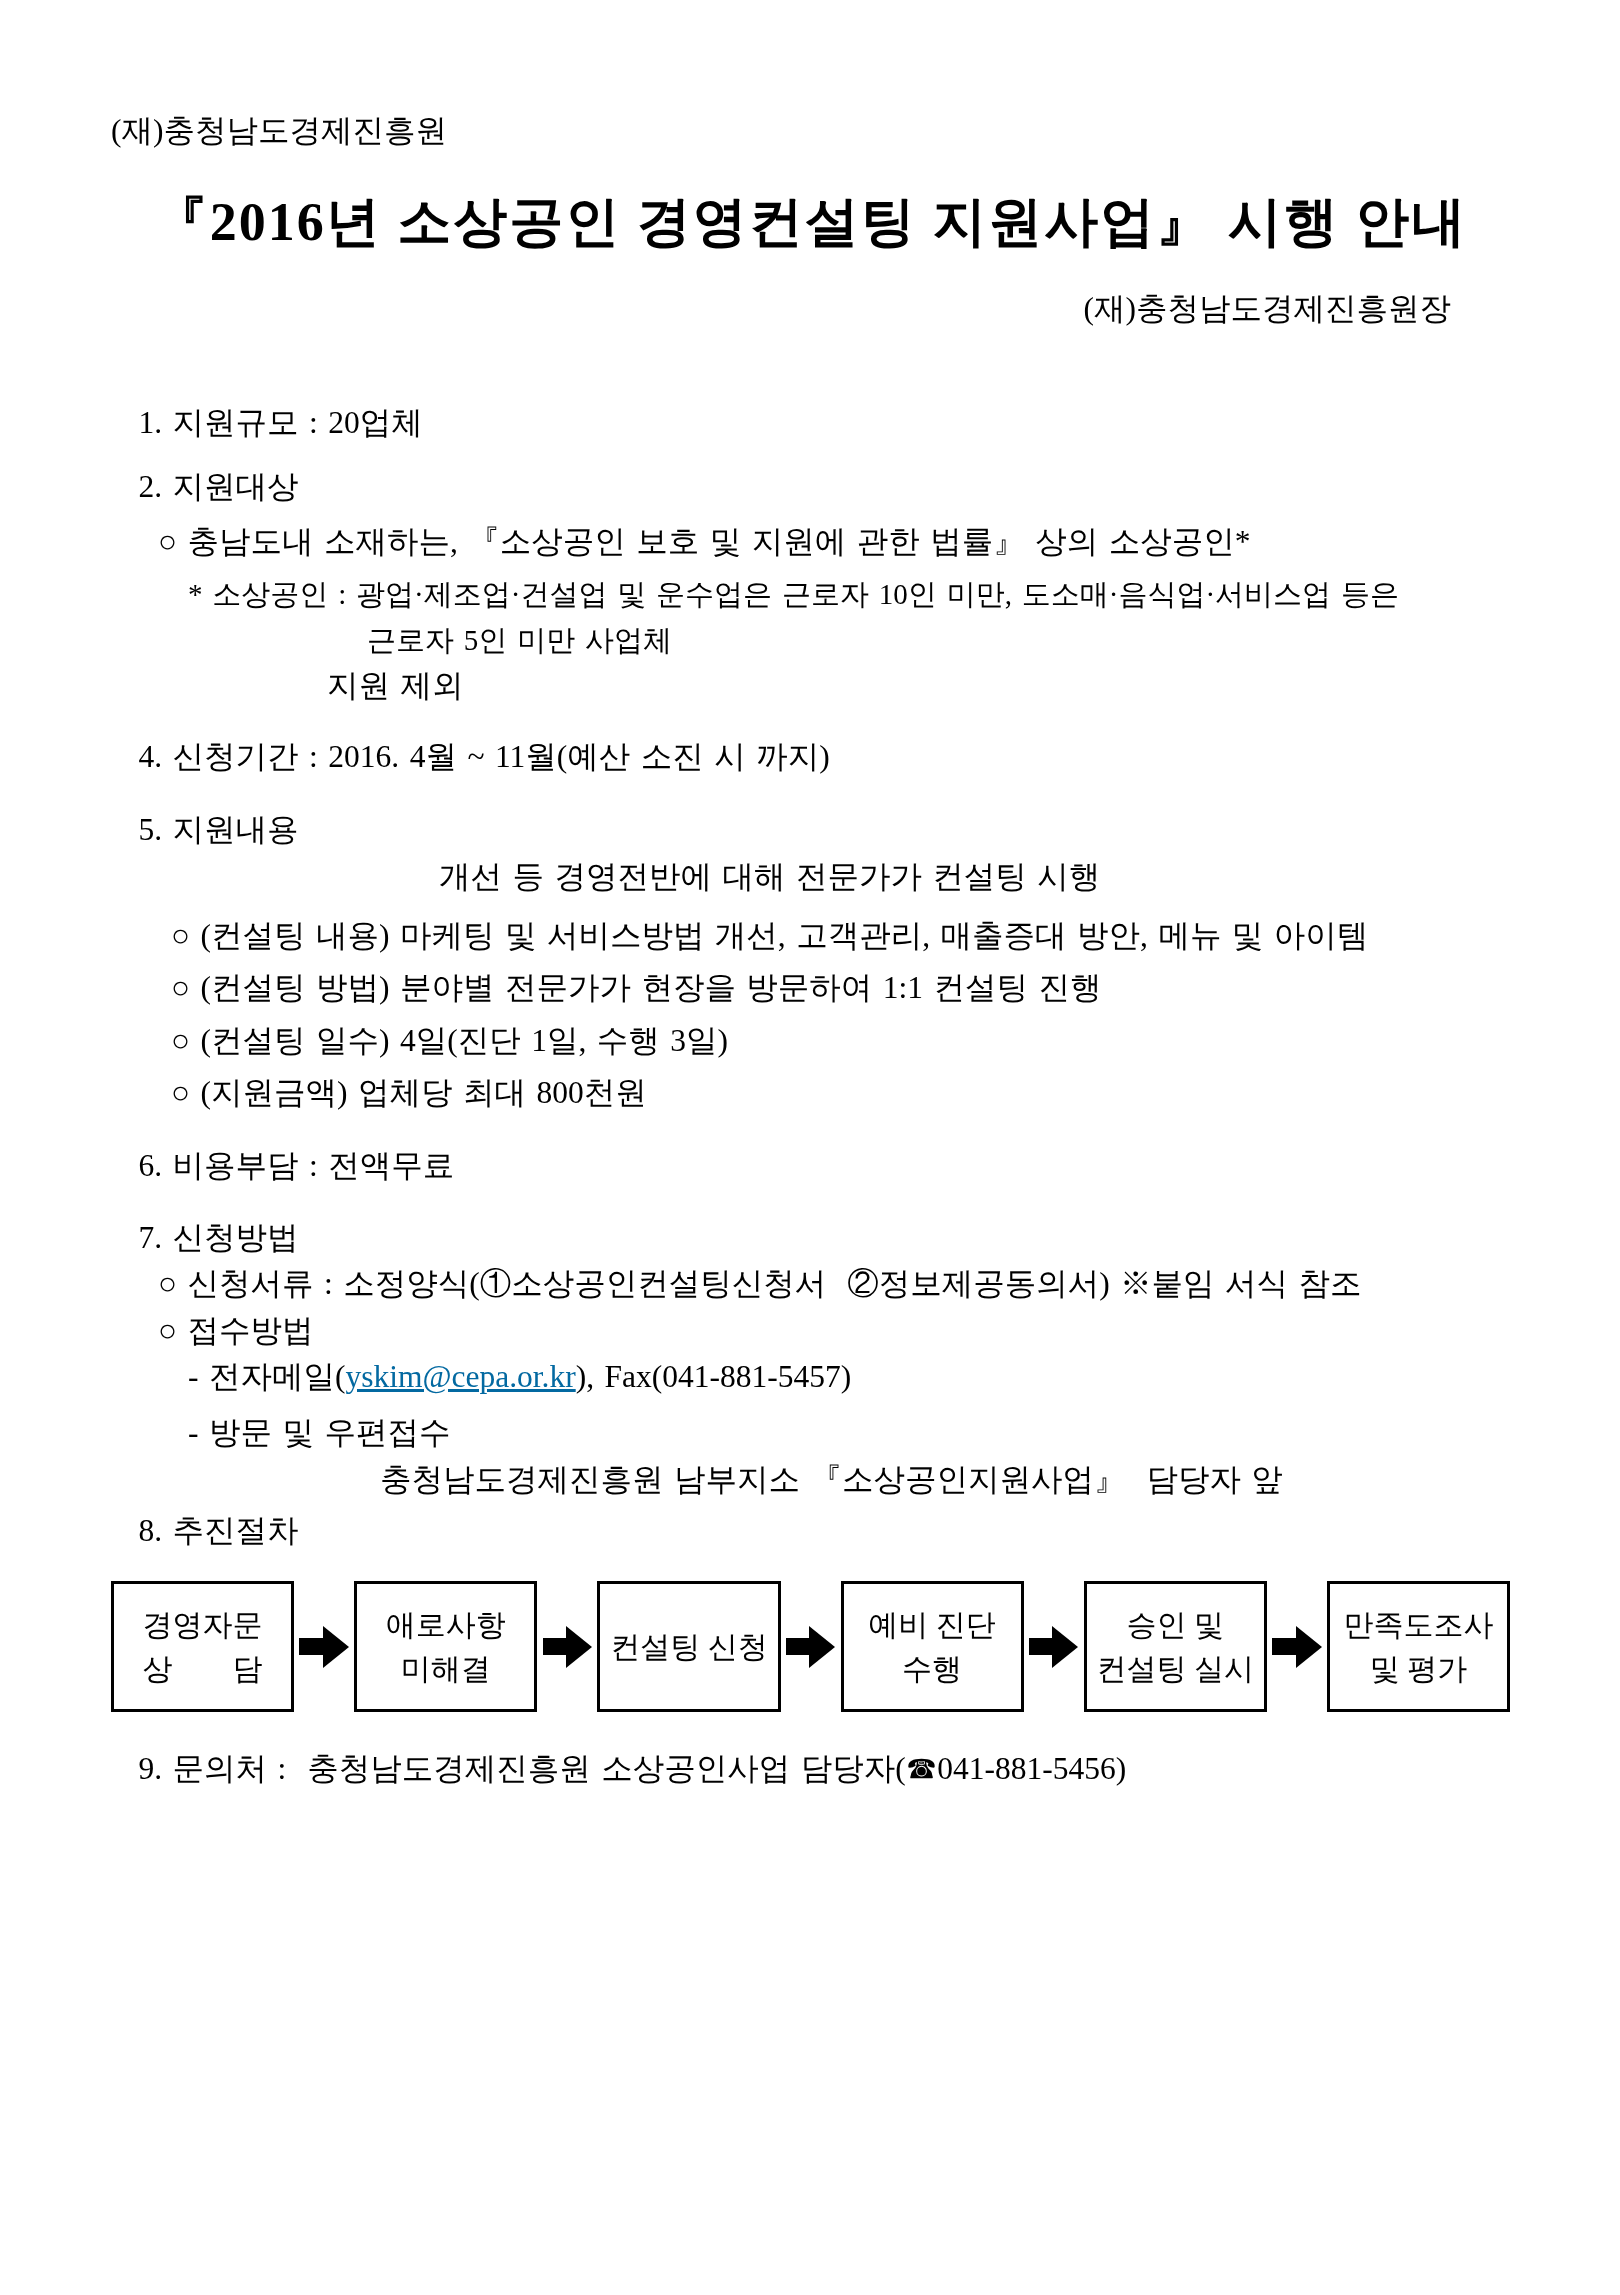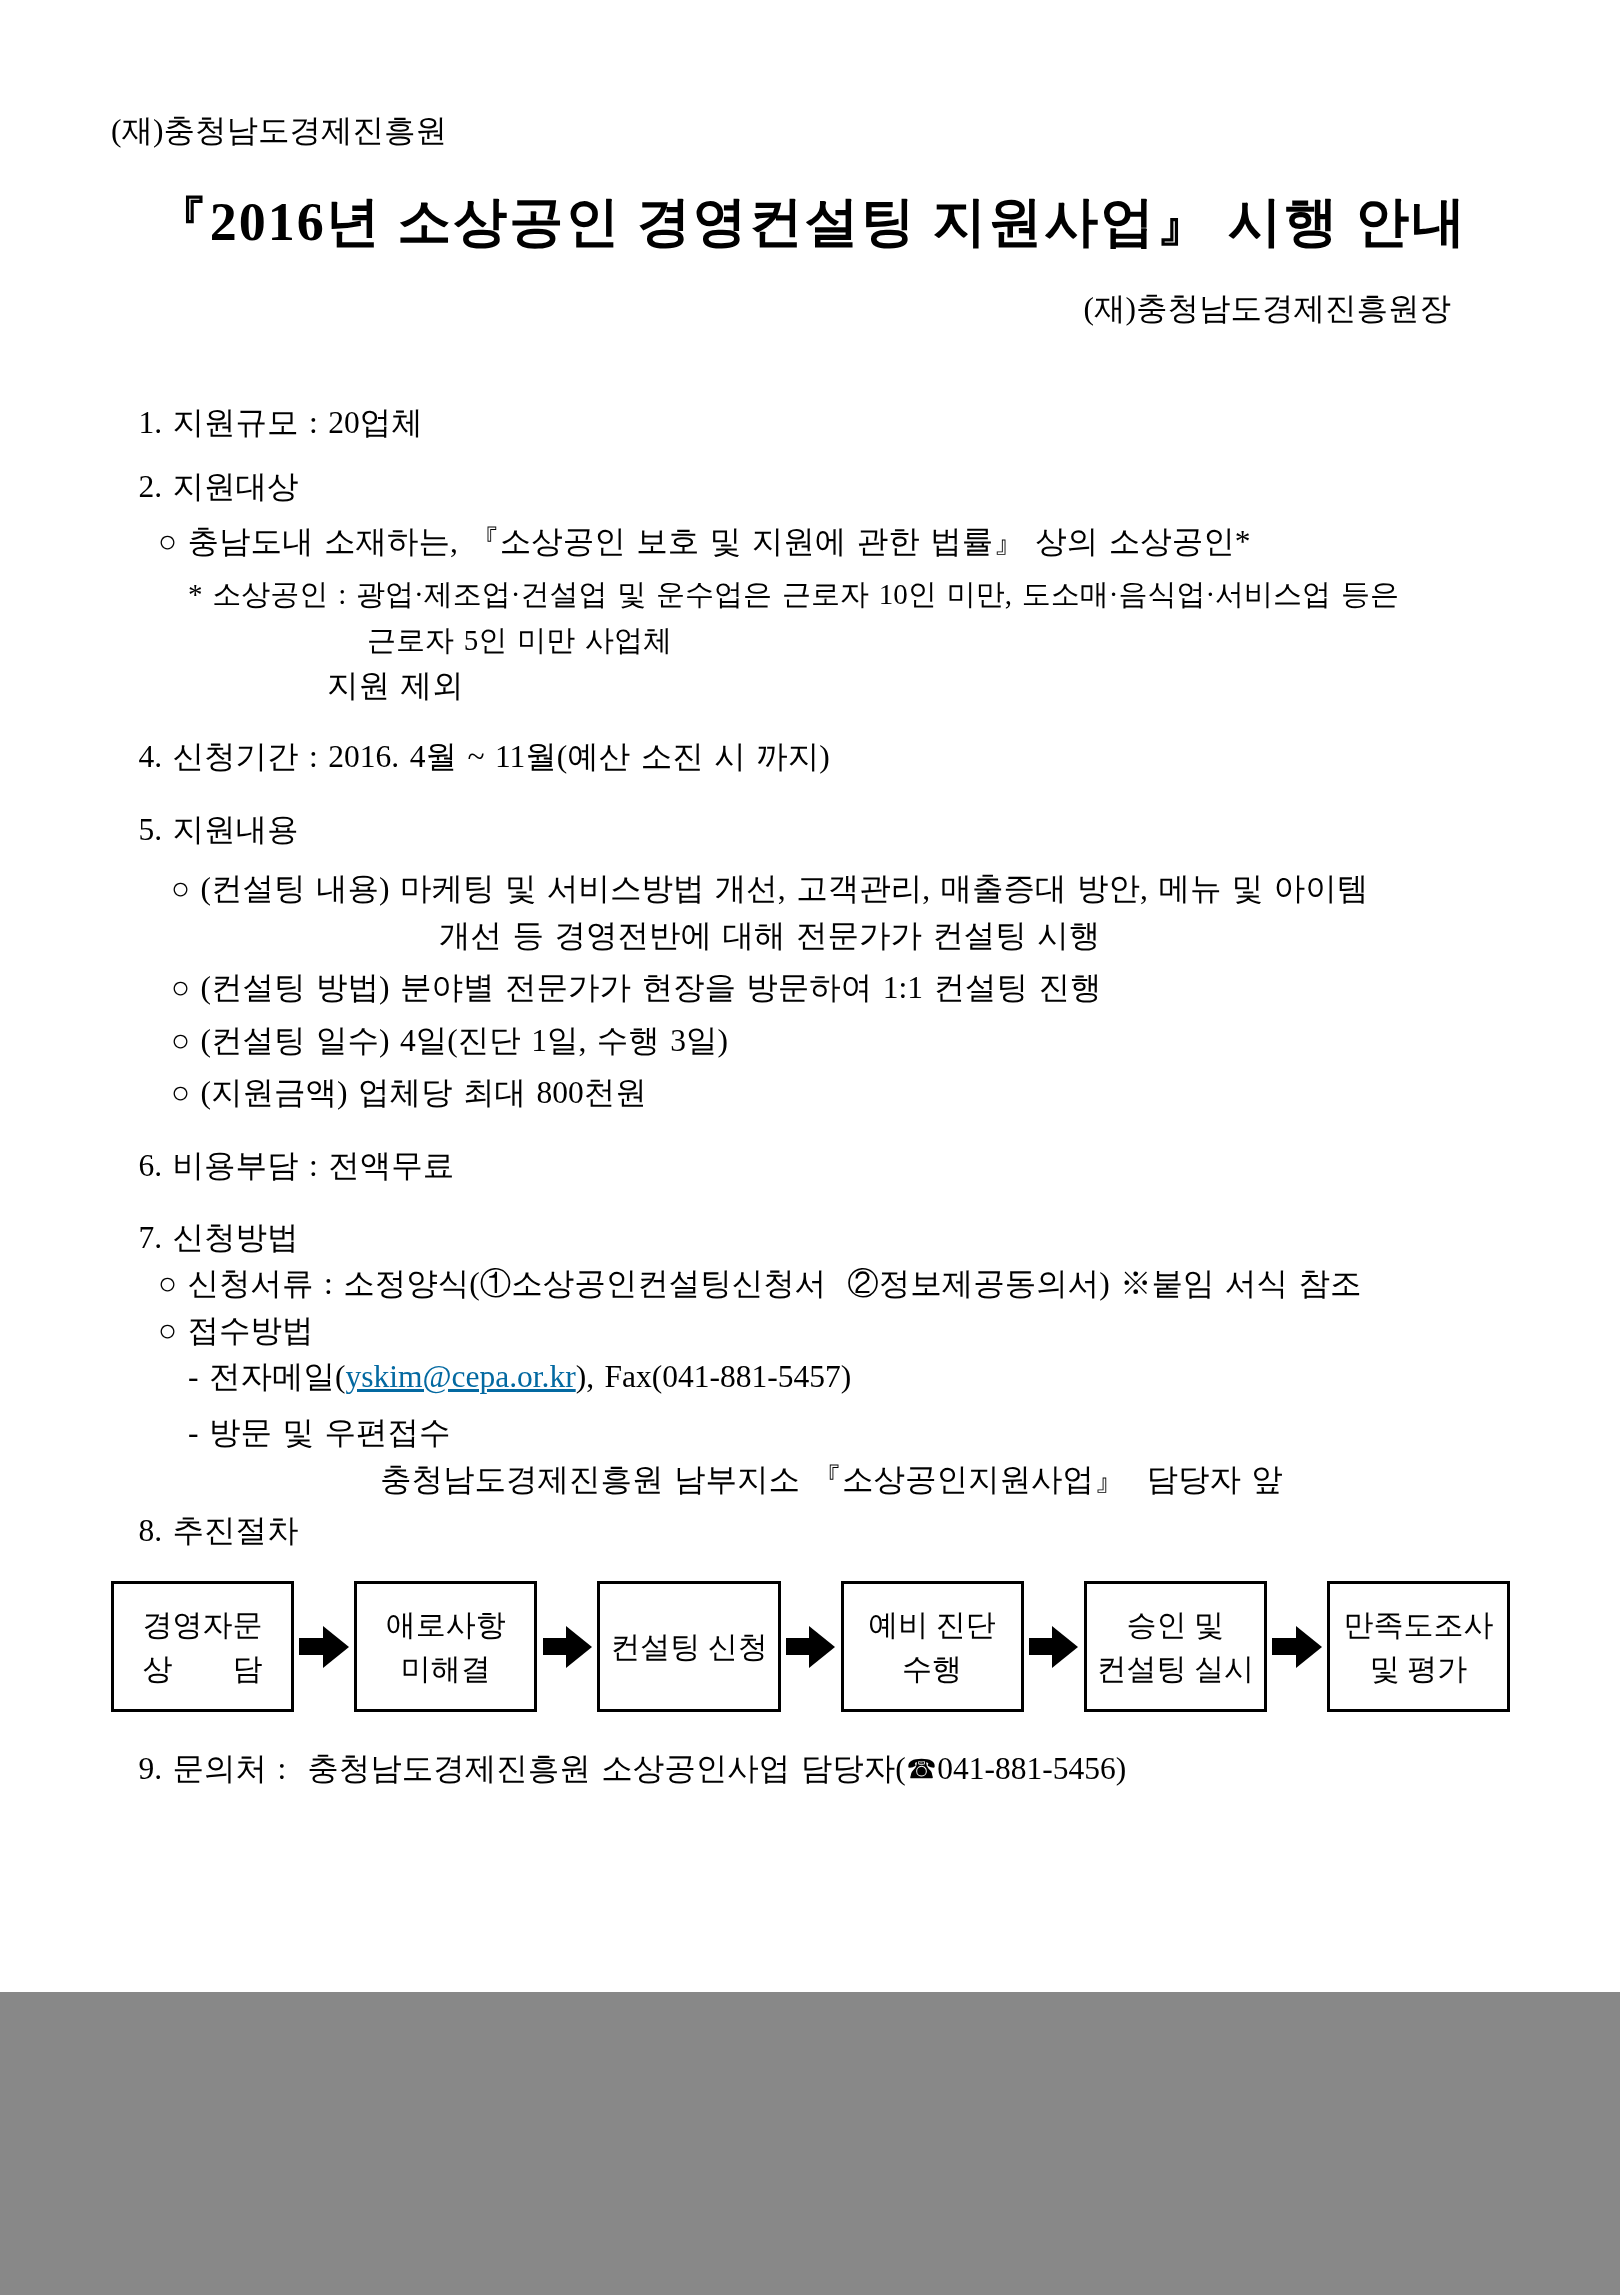--- a/index.html
+++ b/index.html
@@ -1,17 +1,17 @@
 <!DOCTYPE html>
 <html style="font-size:10.5px"><head>
 <meta charset="utf-8">
 <style>
   html,body{margin:0;padding:0;background:#888;}
   .page{
-    width:1621px;height:1992px;background:#ffffff;color:#000000;
+    width:1621px;height:2295px;background:#ffffff;color:#000000;
     position:relative;overflow:hidden;margin:0 auto;
     font-family:"Liberation Serif","DejaVu Serif",serif;
   }
   .content{padding:111px 111px 0 111px;}
   .org{font-size:26px;line-height:1.4;}
   .title{
     margin-top:35px;font-size:54px;font-weight:bold;line-height:1.3;
     text-align:center;letter-spacing:2px;white-space:nowrap;
   }
   .intro{
@@ -75,23 +75,23 @@
 
     <div class="line c390 sm" style="margin-top:7.9px;">근로자 5인 미만 사업체</div>
 
 
     <div class="line c330" style="margin-top:6.6px;">지원 제외</div>
 
     <div class="line lv1" style="margin-top:30px;">4. 신청기간 : 2016. 4월 ~ 11월(예산 소진 시 까지)</div>
 
     <div class="line lv1" style="margin-top:31.5px;">5. 지원내용</div>
 
+    <div class="line c500" style="margin-top:6.6px;">개선 등 경영전반에 대해 전문가가 컨설팅 시행</div>
+
     <div class="line lv2b" style="margin-top:18.4px;">○ (컨설팅 내용) 마케팅 및 서비스방법 개선, 고객관리, 매출증대 방안, 메뉴 및 아이템</div>
-
-    <div class="line c500" style="margin-top:6.6px;">개선 등 경영전반에 대해 전문가가 컨설팅 시행</div>
 
     <div class="line lv2b" style="margin-top:10.5px;">○ (컨설팅 방법) 분야별 전문가가 현장을 방문하여 1:1 컨설팅 진행</div>
 
     <div class="line lv2b" style="margin-top:11.8px;">○ (컨설팅 일수) 4일(진단 1일, 수행 3일)</div>
 
     <div class="line lv2b" style="margin-top:11.8px;">○ (지원금액) 업체당 최대 800천원</div>
 
     <div class="line lv1" style="margin-top:31.5px;">6. 비용부담 : 전액무료</div>
 
     <div class="line lv1" style="margin-top:31.5px;">7. 신청방법</div>

